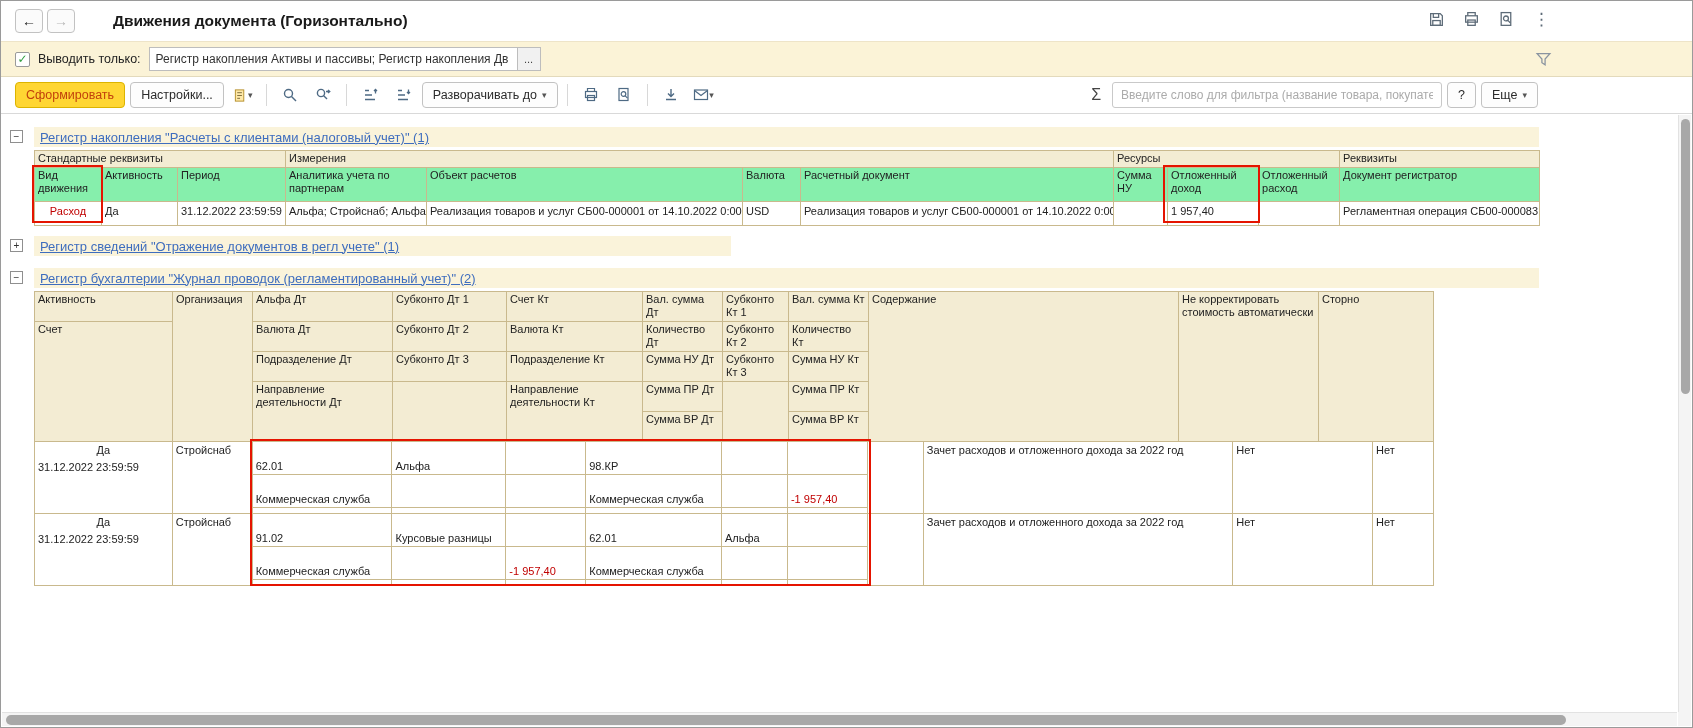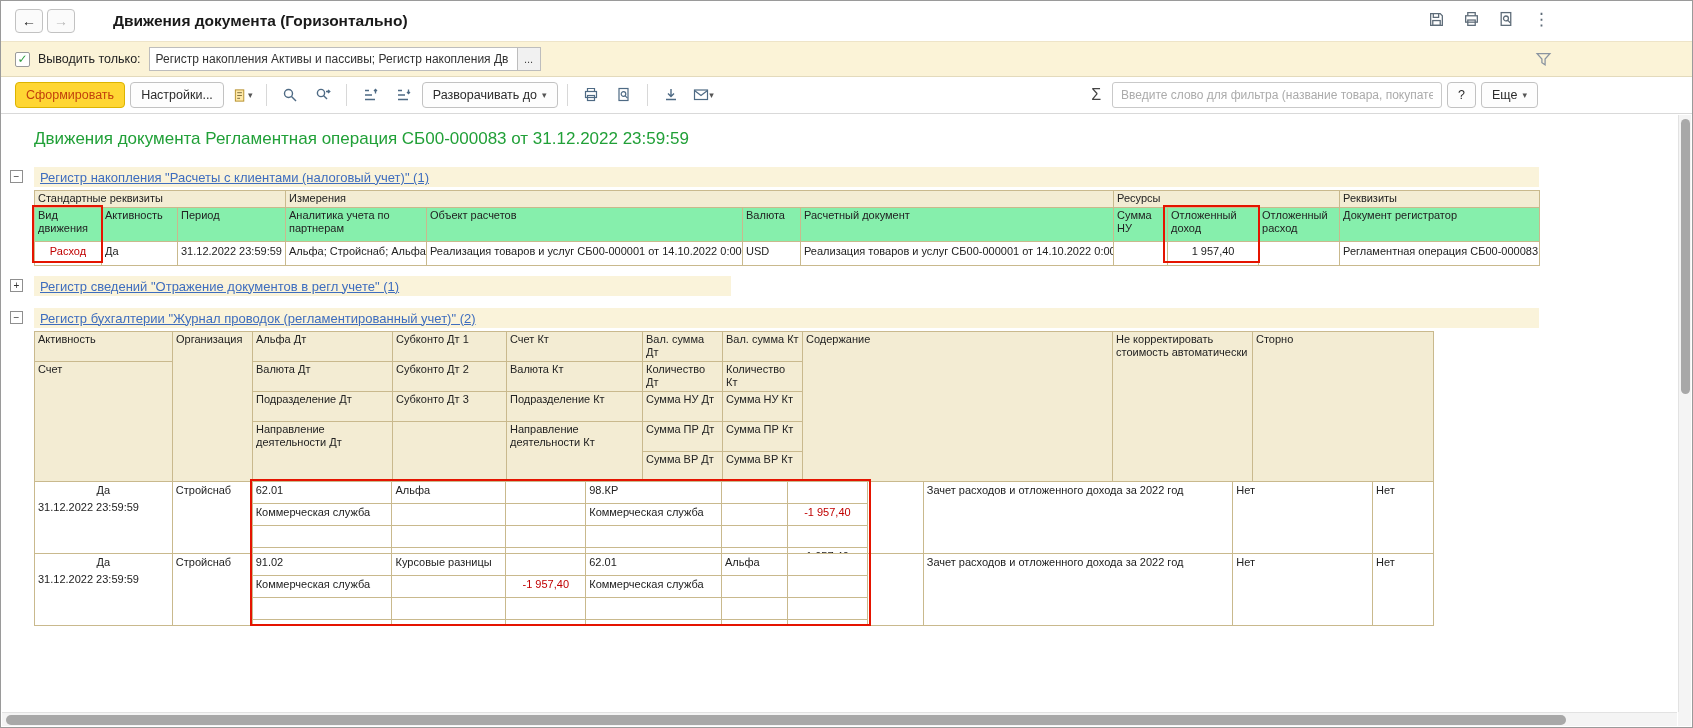--- a/index.html
+++ b/index.html
@@ -52,38 +52,38 @@
 
   
   .t1wrap{position:relative}
   .t1{border-collapse:collapse;table-layout:fixed;width:1505px;font-size:11px}
   .t1 td{border:1px solid #c9b98d;padding:1px 3px;overflow:hidden;vertical-align:top}
   .t1 tr.grp td{background:#f3ecd3;height:17px;white-space:nowrap}
   .t1 tr.hdr td{background:#86efac;height:34px;line-height:13px}
   .t1 tr.dat td{height:24px;white-space:nowrap;line-height:16px}
   .red{color:#c00000}
   .center{text-align:center}
-  .num{text-align:center}
+  .num{text-align:left}
   .neg{color:#c00000}
 
   
   .t3wrap{position:relative;width:1400px}
   .t3{width:1400px;border:1px solid #c9b98d;border-bottom:none;font-size:11px}
   .t3row{display:flex;border-bottom:1px solid #c9b98d}
   .t3head{height:150px;background:#f3ecd3}
   .t3data{height:72px;background:#fff}
   .tcol{border-right:1px solid #c9b98d;overflow:hidden;display:flex;flex-direction:column}
   .tcol:last-child{border-right:none}
   .c1{width:138px}.c2{width:80px}.c3{width:140px}.c4{width:114px}.c5{width:80px}.c6{width:136px}
   .c7{width:66px}.c8{width:80px}.c9{width:56px}.c10{width:310px}.c11{width:140px}.c12{width:60px}
   .hcell{padding:1px 3px;line-height:13px;overflow:hidden;border-bottom:1px solid #c9b98d;flex:none}
   .h30{height:30px}
   .fill{flex:1;border-bottom:none}
   .nb{border-bottom:none}
-  .dcell{height:22px;line-height:17px;padding:0 3px;border-bottom:1px solid #c9b98d;overflow:hidden;white-space:nowrap;flex:none}
+  .dcell{height:14px;line-height:17px;padding:16px 3px;border-bottom:1px solid #c9b98d;overflow:hidden;white-space:nowrap;flex:none}
   .dcell.last{border-bottom:none}
   .dtext{padding:1px 3px;line-height:15px;overflow:hidden}
   .actval{text-align:center}
 
   
   .hlbox{position:absolute;border:2px solid #e51400;pointer-events:none}
   #hl1{left:-2px;top:15px;width:71px;height:58px}
   #hl2{left:1129px;top:15px;width:97px;height:58px}
   #hl3{left:216px;top:148px;width:621px;height:147px}
 
@@ -249,23 +249,20 @@
         <span class="caret">▾</span>
       </button>
     </div>
   </div>
 
   <div class="content">
     <div class="report">
 
       <div class="rrow">
         <div class="gut"></div>
-        <div>
-            <h1 class="rtitle">Движения документа Регламентная операция СБ00-000083 от 31.12.2022 23:59:59</h1>
-          </div>
       </div>
 
       <div class="rrow">
         <div class="gut">
             <button class="toggle">−</button>
           </div>
         <div class="secbar s1">
           <span class="seclink">Регистр накопления "Расчеты с клиентами (налоговый учет)" (1)</span>
         </div>
       </div>
@@ -382,20 +379,26 @@
                 <div class="hcell h30">Подразделение Кт</div>
                 <div class="hcell fill">Направление деятельности Кт</div>
               </div>
               <div class="tcol c5">
                 <div class="hcell h30">Вал. сумма Дт</div>
                 <div class="hcell h30">Количество Дт</div>
                 <div class="hcell h30">Сумма НУ Дт</div>
                 <div class="hcell h30">Сумма ПР Дт</div>
                 <div class="hcell h30 nb">Сумма ВР Дт</div>
               </div>
+              <div class="tcol c7">
+                <div class="hcell h30">Субконто Кт 1</div>
+                <div class="hcell h30">Субконто Кт 2</div>
+                <div class="hcell h30">Субконто Кт 3</div>
+                <div class="hcell fill"></div>
+              </div>
               <div class="tcol c8">
                 <div class="hcell h30">Вал. сумма Кт</div>
                 <div class="hcell h30">Количество Кт</div>
                 <div class="hcell h30">Сумма НУ Кт</div>
                 <div class="hcell h30">Сумма ПР Кт</div>
                 <div class="hcell h30 nb">Сумма ВР Кт</div>
               </div>
               <div class="tcol c10">
                 <div class="hcell fill">Содержание</div>
               </div>

